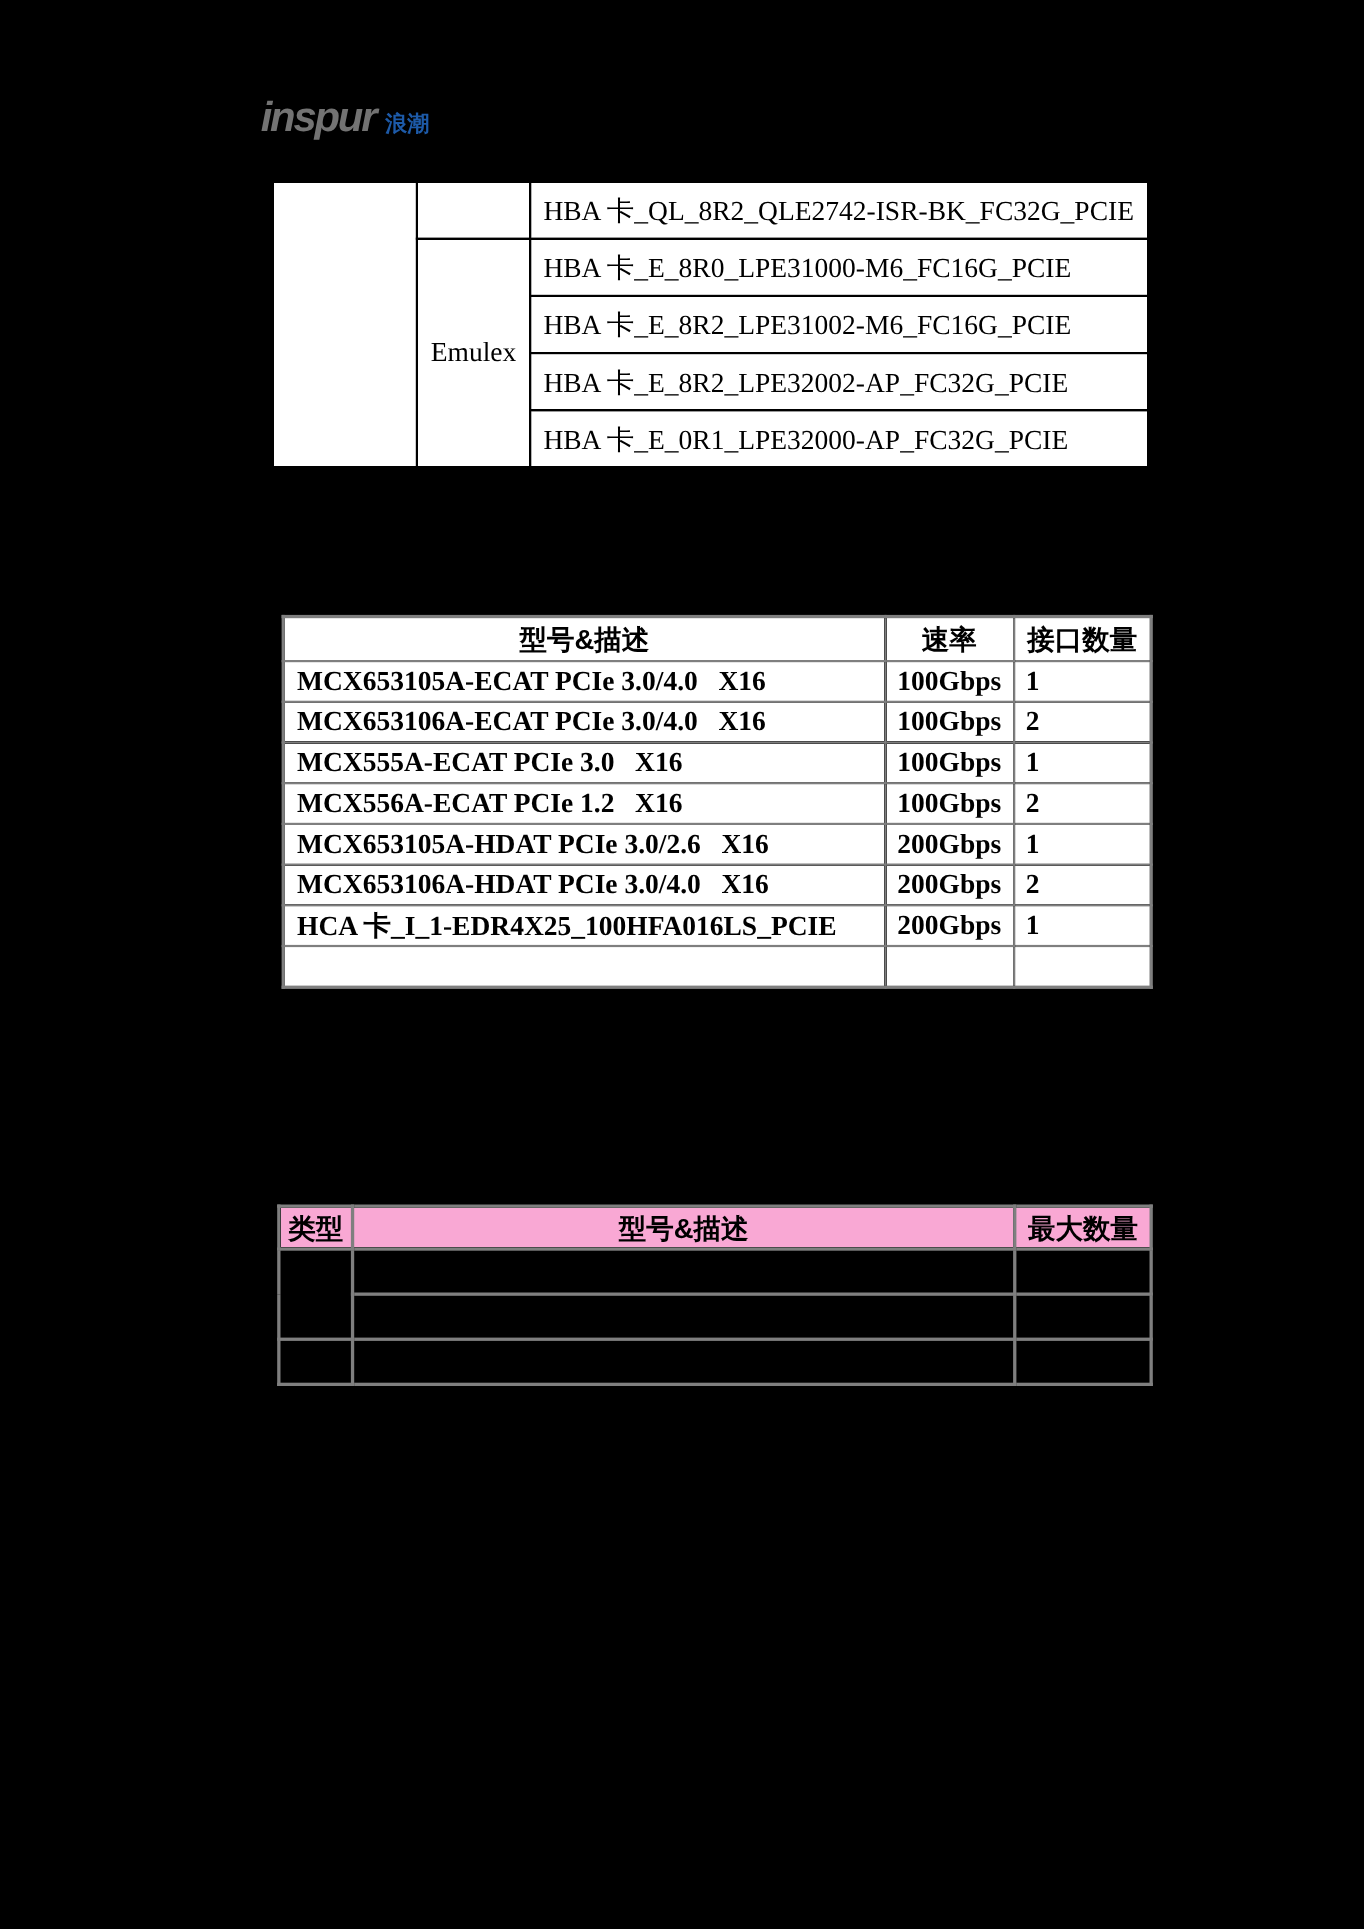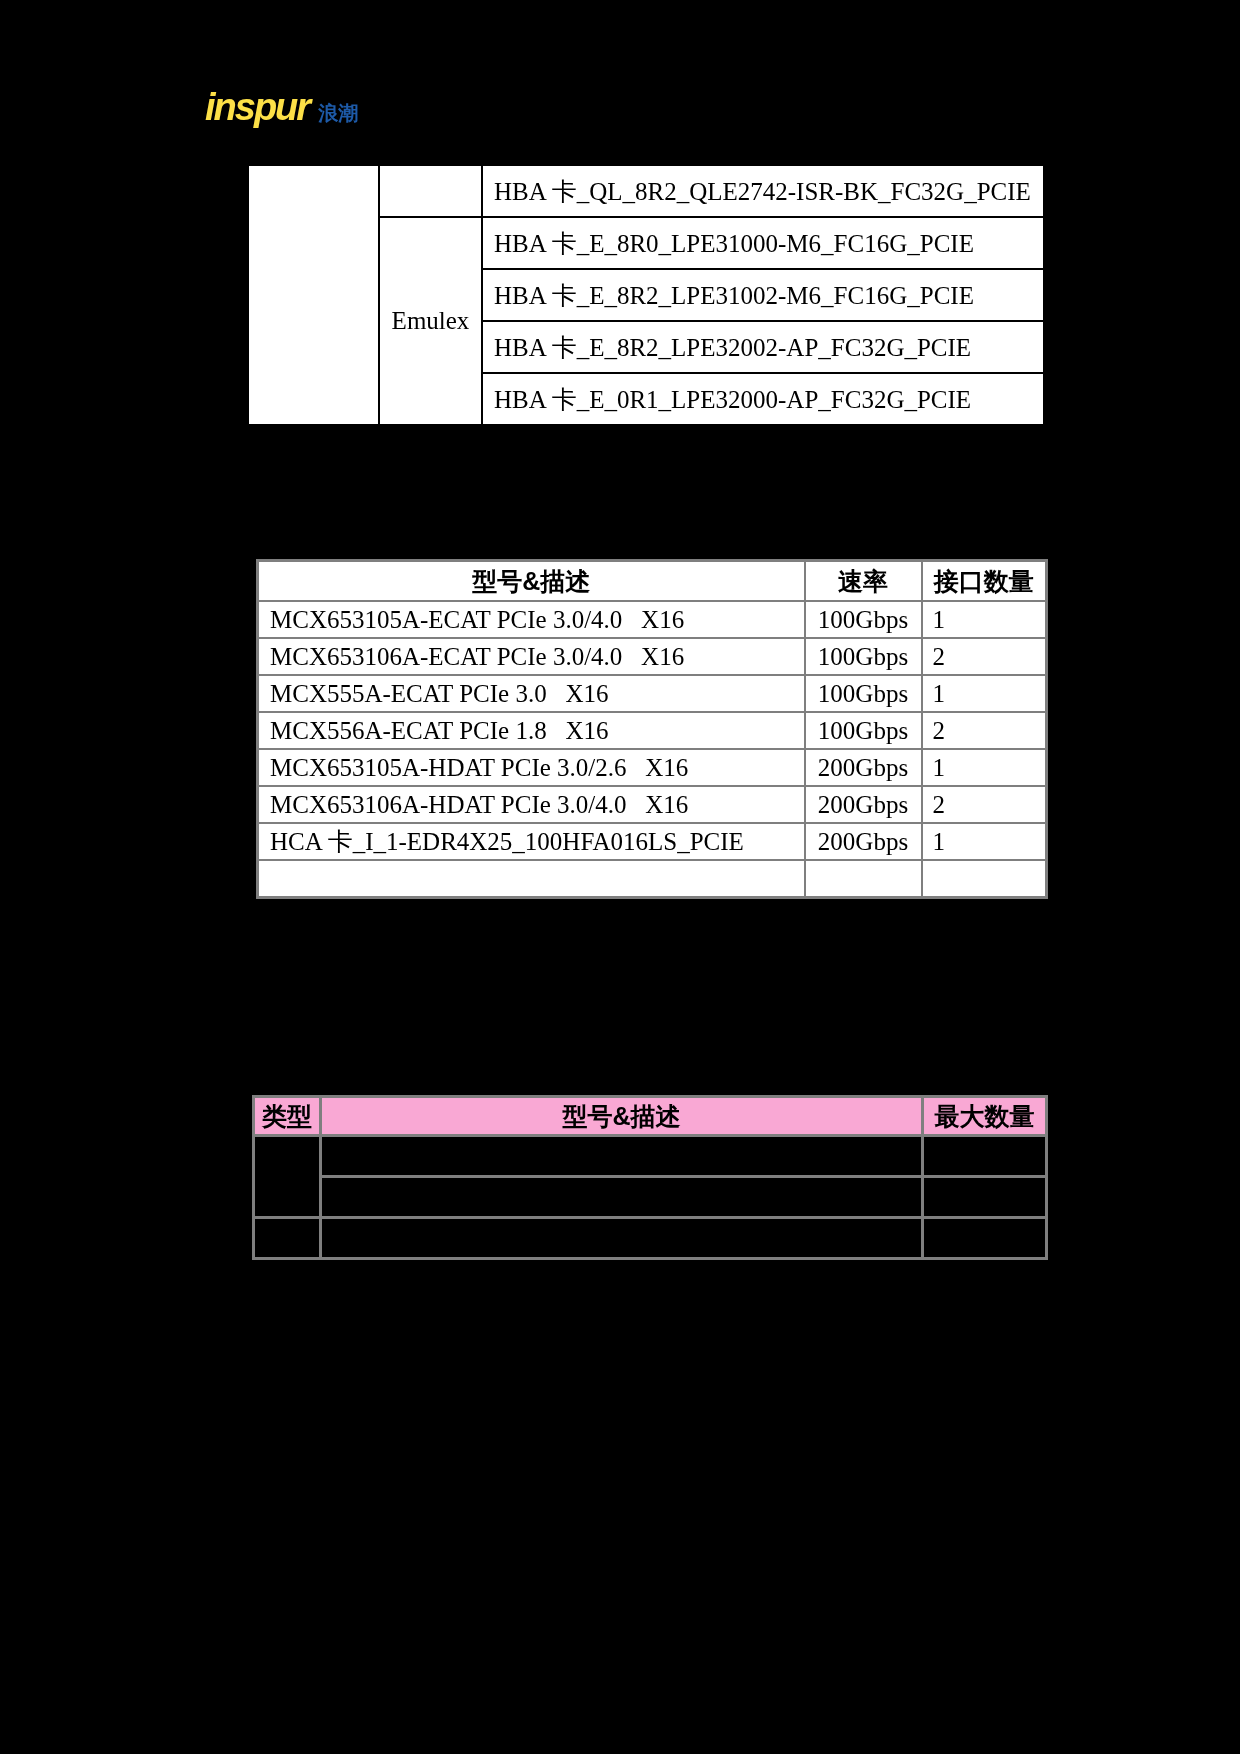--- a/index.html
+++ b/index.html
@@ -6,21 +6,21 @@
   .page {
     position:relative; width:1240px; height:1754px;
     background:#000000; overflow:hidden;
     font-family:"Liberation Serif", serif; color:#000;
   }
 
   
   .logo { position:absolute; left:205px; top:88px; display:flex; align-items:baseline; gap:9px; }
   .logo-latin {
     font-family:"Liberation Sans", sans-serif; font-weight:bold; font-style:italic;
-    font-size:38px; letter-spacing:-2px; color:#fde047; line-height:1;
+    font-size:38px; letter-spacing:-2px; color:#737373; line-height:1;margin-left:32px;
   }
   .logo-cjk {
     font-family:"Liberation Sans", sans-serif; font-weight:bold;
     font-size:20px; color:#1d5aa8; line-height:1;
   }
 
   table { border-collapse:collapse; table-layout:fixed; }
   td, th { overflow:hidden; white-space:pre; }
 
   
@@ -29,21 +29,21 @@
     border:2px solid #000000; background:#ffffff;
     font-size:25px; height:48px; vertical-align:middle;
   }
   .t1 .cell-name { padding-left:11px; text-align:left; }
   .t1 .cell-vendor { text-align:center;font-family:Liberation Serif, serif; }
 
   
   .t2 { position:absolute; left:256px; top:559px; border:3px solid #7f7f7f; }
   .t2 th, .t2 td {
     border:2px solid #7f7f7f; background:#ffffff;
-    font-size:25px; vertical-align:middle;
+    font-size:25px; vertical-align:middle;font-weight:bold;
   }
   .t2 th {
     height:36px; font-family:"Liberation Sans", sans-serif;
     font-weight:bold; text-align:center;
   }
   .t2 td { height:33px; }
   .t2 .cell-model { padding-left:11px; text-align:left; }
   .t2 .cell-speed { text-align:center; }
   .t2 .cell-ports { padding-left:10px; text-align:left; }
 
@@ -115,21 +115,21 @@
       <td class="cell-model">MCX653106A-ECAT PCIe 3.0/4.0   X16</td>
       <td class="cell-speed">100Gbps</td>
       <td class="cell-ports">2</td>
     </tr>
     <tr>
       <td class="cell-model">MCX555A-ECAT PCIe 3.0   X16</td>
       <td class="cell-speed">100Gbps</td>
       <td class="cell-ports">1</td>
     </tr>
     <tr>
-      <td class="cell-model">MCX556A-ECAT PCIe 1.8   X16</td>
+      <td class="cell-model">MCX556A-ECAT PCIe 1.2   X16</td>
       <td class="cell-speed">100Gbps</td>
       <td class="cell-ports">2</td>
     </tr>
     <tr>
       <td class="cell-model">MCX653105A-HDAT PCIe 3.0/2.6   X16</td>
       <td class="cell-speed">200Gbps</td>
       <td class="cell-ports">1</td>
     </tr>
     <tr>
       <td class="cell-model">MCX653106A-HDAT PCIe 3.0/4.0   X16</td>

